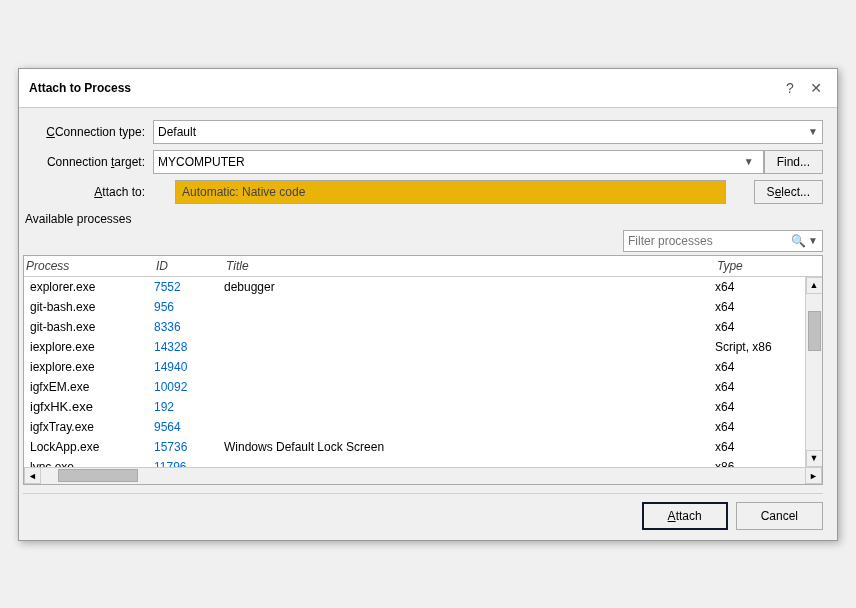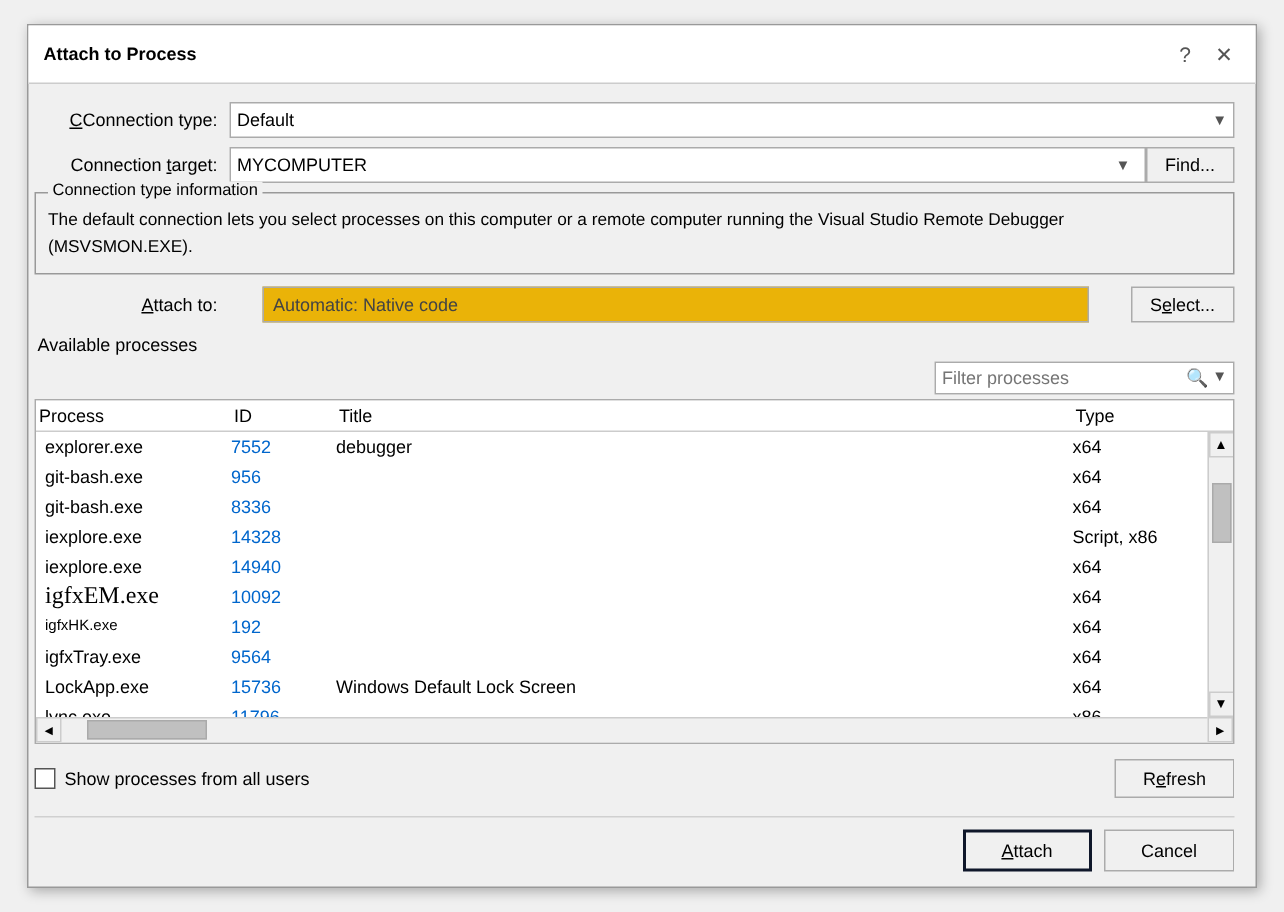--- a/index.html
+++ b/index.html
@@ -223,22 +223,23 @@
 
     .process-row {
       display: flex;
       align-items: center;
       height: 20px;
       border-bottom: none;
     }
     .process-row .col-id { color: #0066cc; }
     .col-header {
       font-size: 12px;
-      color: #000000;
+      color: #404040;
       padding: 0 2px;
+      font-style: italic;
     }
 
     .bottom-bar {
       display: flex;
       align-items: center;
       justify-content: space-between;
       margin-top: 6px;
       padding: 4px 0;
     }
     .show-all-users {
@@ -355,27 +356,20 @@
       <span class="form-label">
         <span>Connection </span><span class="underline">t</span><span>arget:</span>
       </span>
       <div class="combo-target">
         <span>MYCOMPUTER</span>
       </div>
       <span class="combo-arrow" style="margin-left:-20px; margin-right:4px; color:#555; font-size:10px;">▼</span>
       <button class="find-btn">Find...</button>
     </div>
 
-    <div class="info-group">
-      <span class="info-group-legend">Connection type information</span>
-      <div class="info-text">
-        <span>The default connection lets you select processes on this computer or a remote computer running the Visual Studio Remote Debugger</span><br>
-        <span>(MSVSMON.EXE).</span>
-      </div>
-    </div>
 
     <div class="attach-to-row">
       <span class="attach-label">
         <span class="underline">A</span><span>ttach to:</span>
       </span>
       <div class="attach-value">
         <span>Automatic: Native code</span>
       </div>
       <button class="select-btn">
         <span>S<span style="text-decoration:underline;">e</span>lect...</span>
@@ -427,27 +421,27 @@
               <div class="col-title" style="font-size: 12px;"></div>
               <div class="col-type" style="font-size: 12px;">Script, x86</div>
             </div>
             <div class="process-row">
               <div class="col-process" style="font-size: 12px;">iexplore.exe</div>
               <div class="col-id" style="font-size: 12px; color: rgb(0, 102, 204);">14940</div>
               <div class="col-title" style="font-size: 12px;"></div>
               <div class="col-type" style="font-size: 12px;">x64</div>
             </div>
             <div class="process-row">
-              <div class="col-process" style="font-size: 16px; font-family: Liberation Serif, serif;">igfxEM.exe</div>
+              <div class="col-process" style="font-size: 12px;">igfxEM.exe</div>
               <div class="col-id" style="font-size: 12px; color: rgb(0, 102, 204);">10092</div>
               <div class="col-title" style="font-size: 12px;"></div>
               <div class="col-type" style="font-size: 12px;">x64</div>
             </div>
             <div class="process-row">
-              <div class="col-process" style="font-size: 10px;">igfxHK.exe</div>
+              <div class="col-process" style="font-size: 13px;">igfxHK.exe</div>
               <div class="col-id" style="font-size: 12px; color: rgb(0, 102, 204);">192</div>
               <div class="col-title" style="font-size: 12px;"></div>
               <div class="col-type" style="font-size: 12px;">x64</div>
             </div>
             <div class="process-row">
               <div class="col-process" style="font-size: 12px;">igfxTray.exe</div>
               <div class="col-id" style="font-size: 12px; color: rgb(0, 102, 204);">9564</div>
               <div class="col-title" style="font-size: 12px;"></div>
               <div class="col-type" style="font-size: 12px;">x64</div>
             </div>
@@ -473,29 +467,20 @@
       </div>
 
       <div class="scrollbar-h" style="width:100%; display:flex; flex-direction:row; align-items:center;">
         <div class="scroll-arrow">◄</div>
         <div class="scroll-thumb-h"></div>
         <div style="flex:1;"></div>
         <div class="scroll-arrow">►</div>
       </div>
     </div>
 
-    <div class="bottom-bar">
-      <div class="show-all-users">
-        <div class="checkbox"></div>
-        <span>Show processes from all users</span>
-      </div>
-      <button class="refresh-btn">
-        <span>R<span style="text-decoration:underline;">e</span>fresh</span>
-      </button>
-    </div>
 
     <div class="action-row">
       <button class="action-btn primary">
         <span><span style="text-decoration:underline;">A</span>ttach</span>
       </button>
       <button class="action-btn">
         <span>Cancel</span>
       </button>
     </div>
   </div>

